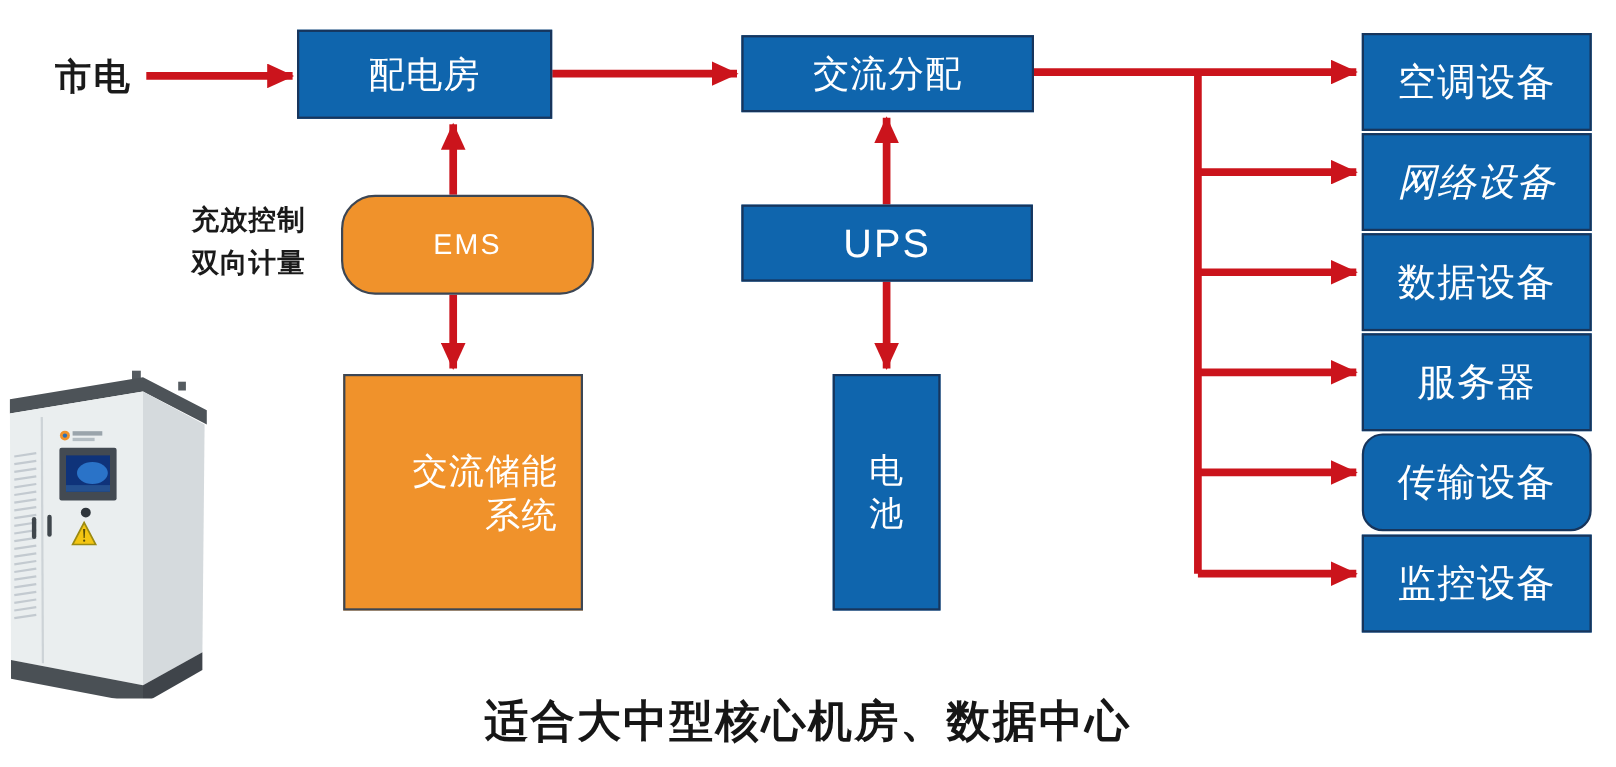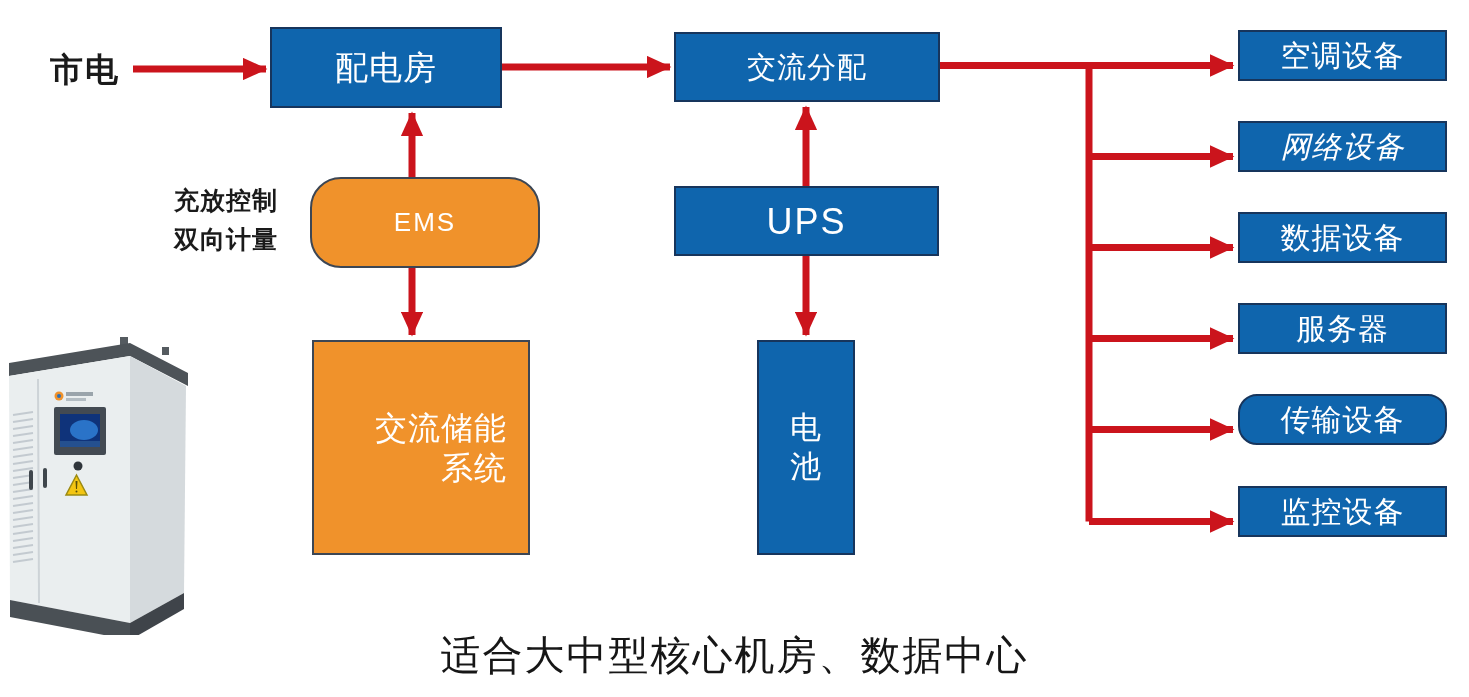--- a/index.html
+++ b/index.html
@@ -21,38 +21,38 @@
 
   .node{
     position:absolute;display:flex;align-items:center;justify-content:center;
     color:#ffffff;text-align:right;box-sizing:border-box;line-height:1.25;
     letter-spacing:1px;
   }
   .blue{background:var(--blue,#0f65ad);border:2px solid #17355c;}
   .orange{background:var(--orange,#f0922b);border:2px solid #3c4654;}
 
   #node-distribution-room{left:270px;top:27px;width:232px;height:81px;font-size:33px;}
-  #node-ac-distribution{left:674px;top:32px;width:266px;height:70px;font-size:29px;}
+  #node-ac-distribution{left:674px;top:32px;width:266px;height:70px;font-size:33px;}
   #node-ems{left:310px;top:177px;width:230px;height:91px;font-size:26px;letter-spacing:2px;border-radius:31px;}
   #node-storage{left:312px;top:340px;width:218px;height:215px;font-size:32px;padding-left:40px;}
   #node-ups{left:674px;top:186px;width:265px;height:70px;font-size:36px;letter-spacing:2px;}
   #node-battery{left:757px;top:340px;width:98px;height:215px;font-size:31px;}
 
-  .load{left:1238px;width:209px;height:51px;font-size:30px;}
+  .load{left:1238px;width:209px;height:89px;font-size:35px;}
   #load-air-conditioning{top:30px;}
   #load-network{top:121px;font-style:italic;}
   #load-data{top:212px;}
   #load-server{top:303px;}
   #load-transmission{top:394px;border-radius:19px;}
   #load-monitoring{top:486px;}
 
   .freetext{position:absolute;color:var(--ink,#1a1a1a);}
   #mains-label{left:50px;top:48px;font-size:33px;font-weight:700;letter-spacing:2px;}
   #control-caption{left:150px;top:181px;font-size:25px;font-weight:700;line-height:39px;letter-spacing:1px;margin-left:24px;}
-  #footer-caption{left:0;right:0;top:628px;text-align:center;font-size:40px;font-weight:400;color:#161616;letter-spacing:2px;}
+  #footer-caption{left:0;right:0;top:628px;text-align:center;font-size:40px;font-weight:700;color:#161616;letter-spacing:2px;}
 
   #cabinet{position:absolute;left:2px;top:335px;width:195px;height:300px;}
 </style>
 </head>
 <body>
 
 <div id="canvas">
 
   <svg id="wires" width="1469" height="697" viewBox="0 0 1469 697">
     <defs>

